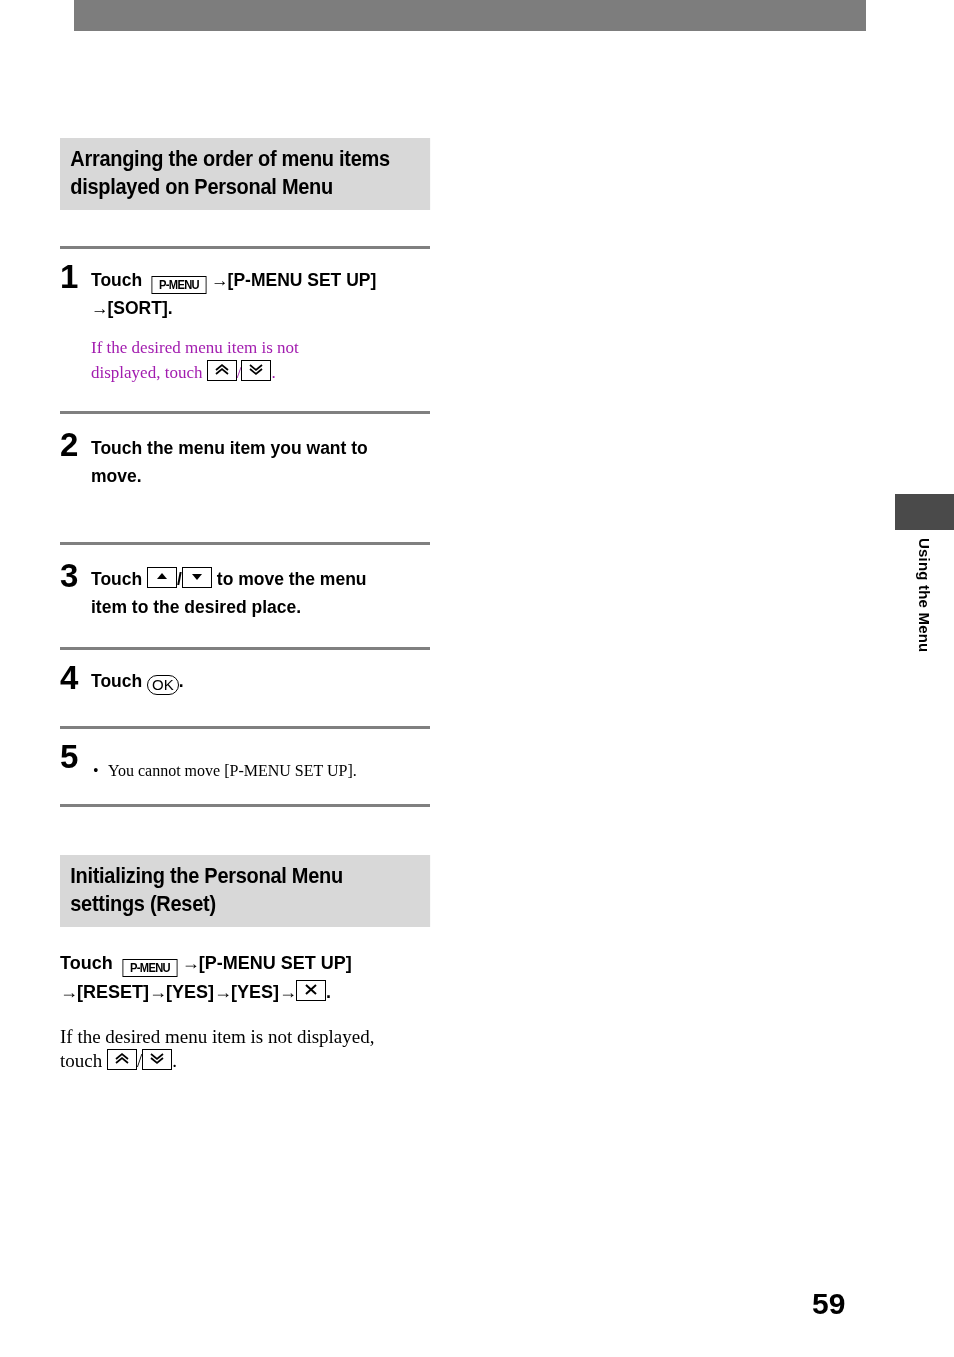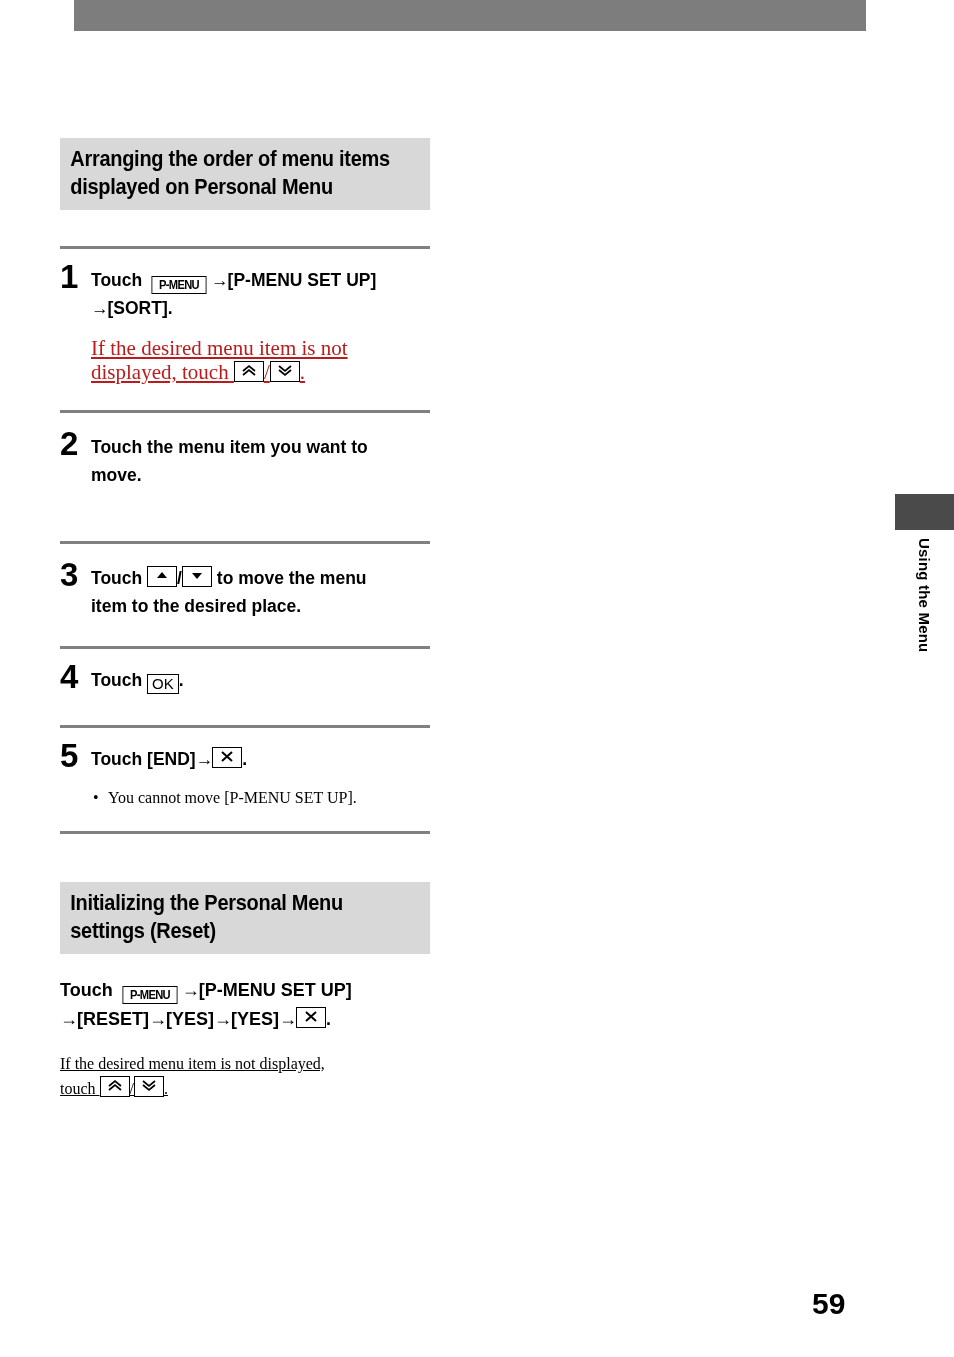--- a/index.html
+++ b/index.html
@@ -74,24 +74,23 @@
   }
   .step-title {
     font-family: "Liberation Sans", sans-serif;
     font-weight: bold;
     font-size: 17.5px;
     line-height: 28px;
     color: #000;
   }
   .step-body {
     font-family: "Liberation Serif", serif;
-    font-size: 21px;
+    font-size: 17px;
     line-height: 24px;
-    color: #b91c1c;
-    text-decoration: underline;
+    color: #a21caf;
   }
   .bullet-line {
     font-family: "Liberation Serif", serif;
     font-size: 16px;
     line-height: 22px;
     color: #000;
     padding-left: 17px;
     position: relative;
   }
   .bullet-line .dot {
@@ -118,20 +117,21 @@
     padding: 1px 1px 2px 1px;
     letter-spacing: -0.8px;
     transform: scaleX(0.86);
     min-width: 64px;
   }
   .key-ok {
     font-family: "Liberation Sans", sans-serif;
     font-size: 15px;
     font-weight: 500;
     padding: 1px 4px 2px 4px;
+    border-radius: 10px;
   }
   .key-sym {
     width: 30px;
     height: 21px;
     position: relative;
   }
   .key-sym svg { display: block; margin: 0 auto; }
 
   
   .arrow {
@@ -192,24 +192,23 @@
 
   .reset-cmd {
     font-family: "Liberation Sans", sans-serif;
     font-weight: bold;
     font-size: 18px;
     line-height: 29px;
     color: #000;
   }
   .reset-note {
     font-family: "Liberation Serif", serif;
-    font-size: 16px;
+    font-size: 19px;
     line-height: 24px;
     color: #000;
-    text-decoration: underline;
   }
 </style>
 </head>
 <body>
 
 <div class="header-band"></div>
 
 <div class="tab-block"></div>
 <div class="tab-label">
   <span>Using the Menu</span>
@@ -286,26 +285,20 @@
     </div>
     <div class="sp-f"></div>
   </div>
 
   <div class="sp-b"></div>
   <div class="rule"></div>
   <div class="sp-b"></div>
 
   <div class="step">
     <div class="step-num">5</div>
-    <div class="step-title">
-      <span>Touch [END]</span><span class="arrow">→</span><span class="key key-sym"><svg width="20" height="17" viewBox="0 0 20 17">
-            <line x1="5" y1="4" x2="15" y2="13" stroke="#000" stroke-width="2"></line>
-            <line x1="15" y1="4" x2="5" y2="13" stroke="#000" stroke-width="2"></line>
-          </svg></span><span>.</span>
-    </div>
     <div class="sp-f"></div>
     <div class="bullet-line">
       <span class="dot">•</span><span>You cannot move [P-MENU SET UP].</span>
     </div>
   </div>
 
   <div class="sp-h"></div>
   <div class="rule"></div>
 
   <div style="height:48px"></div>

